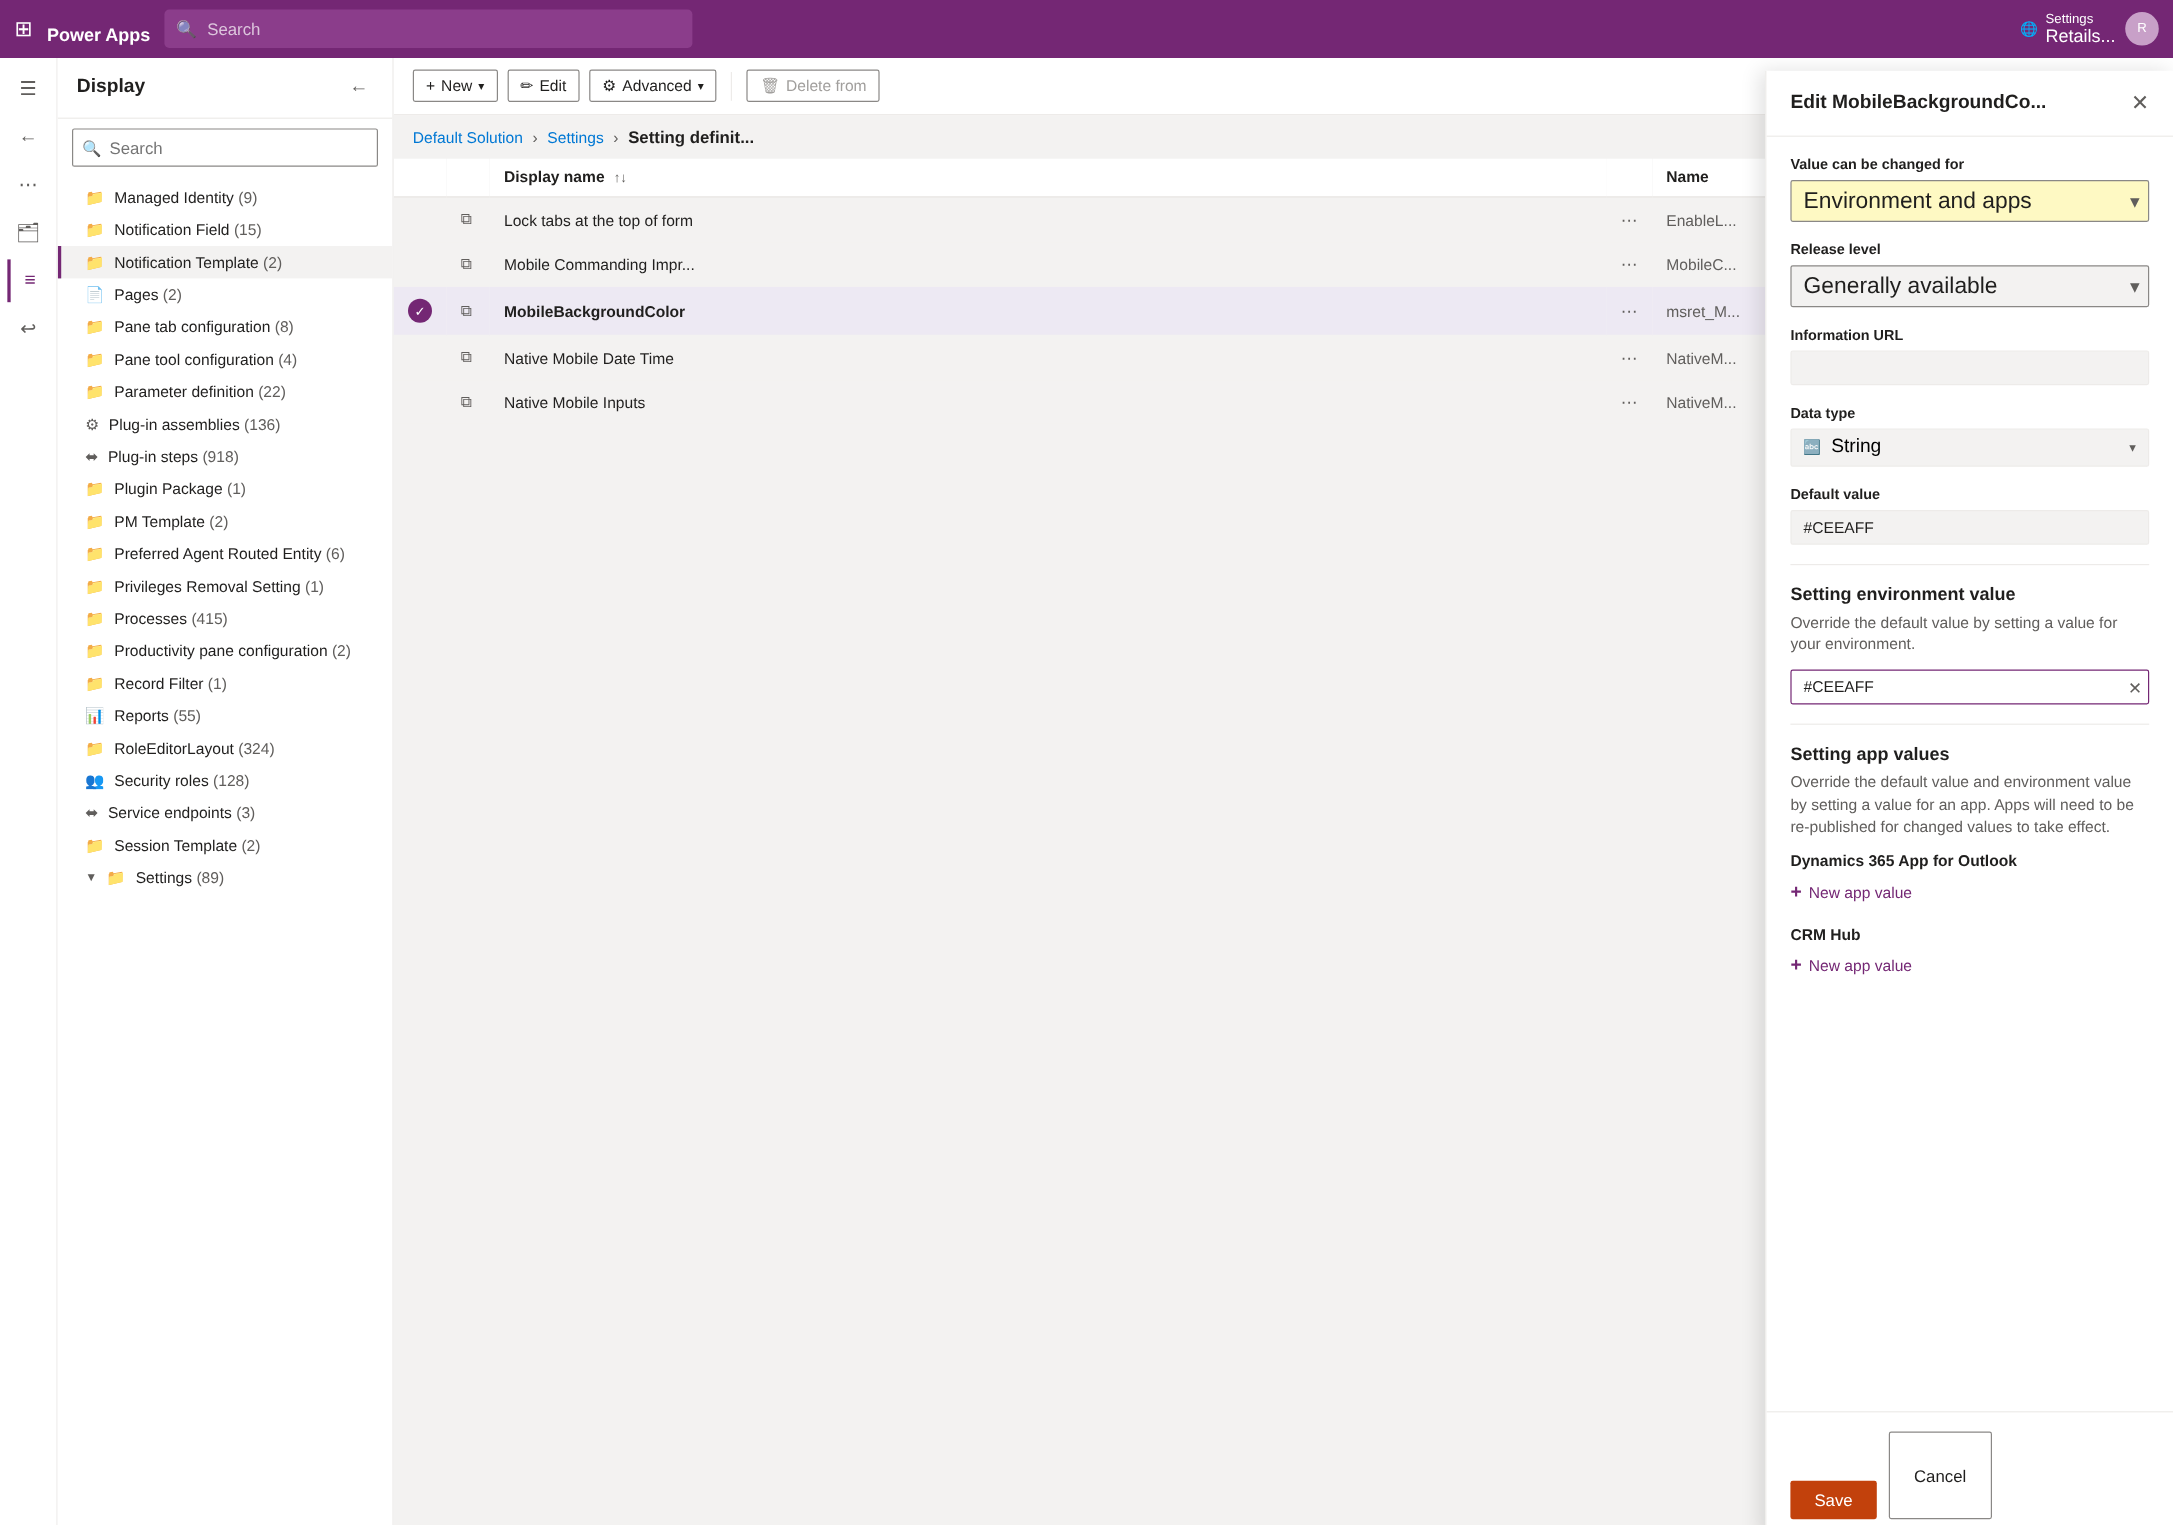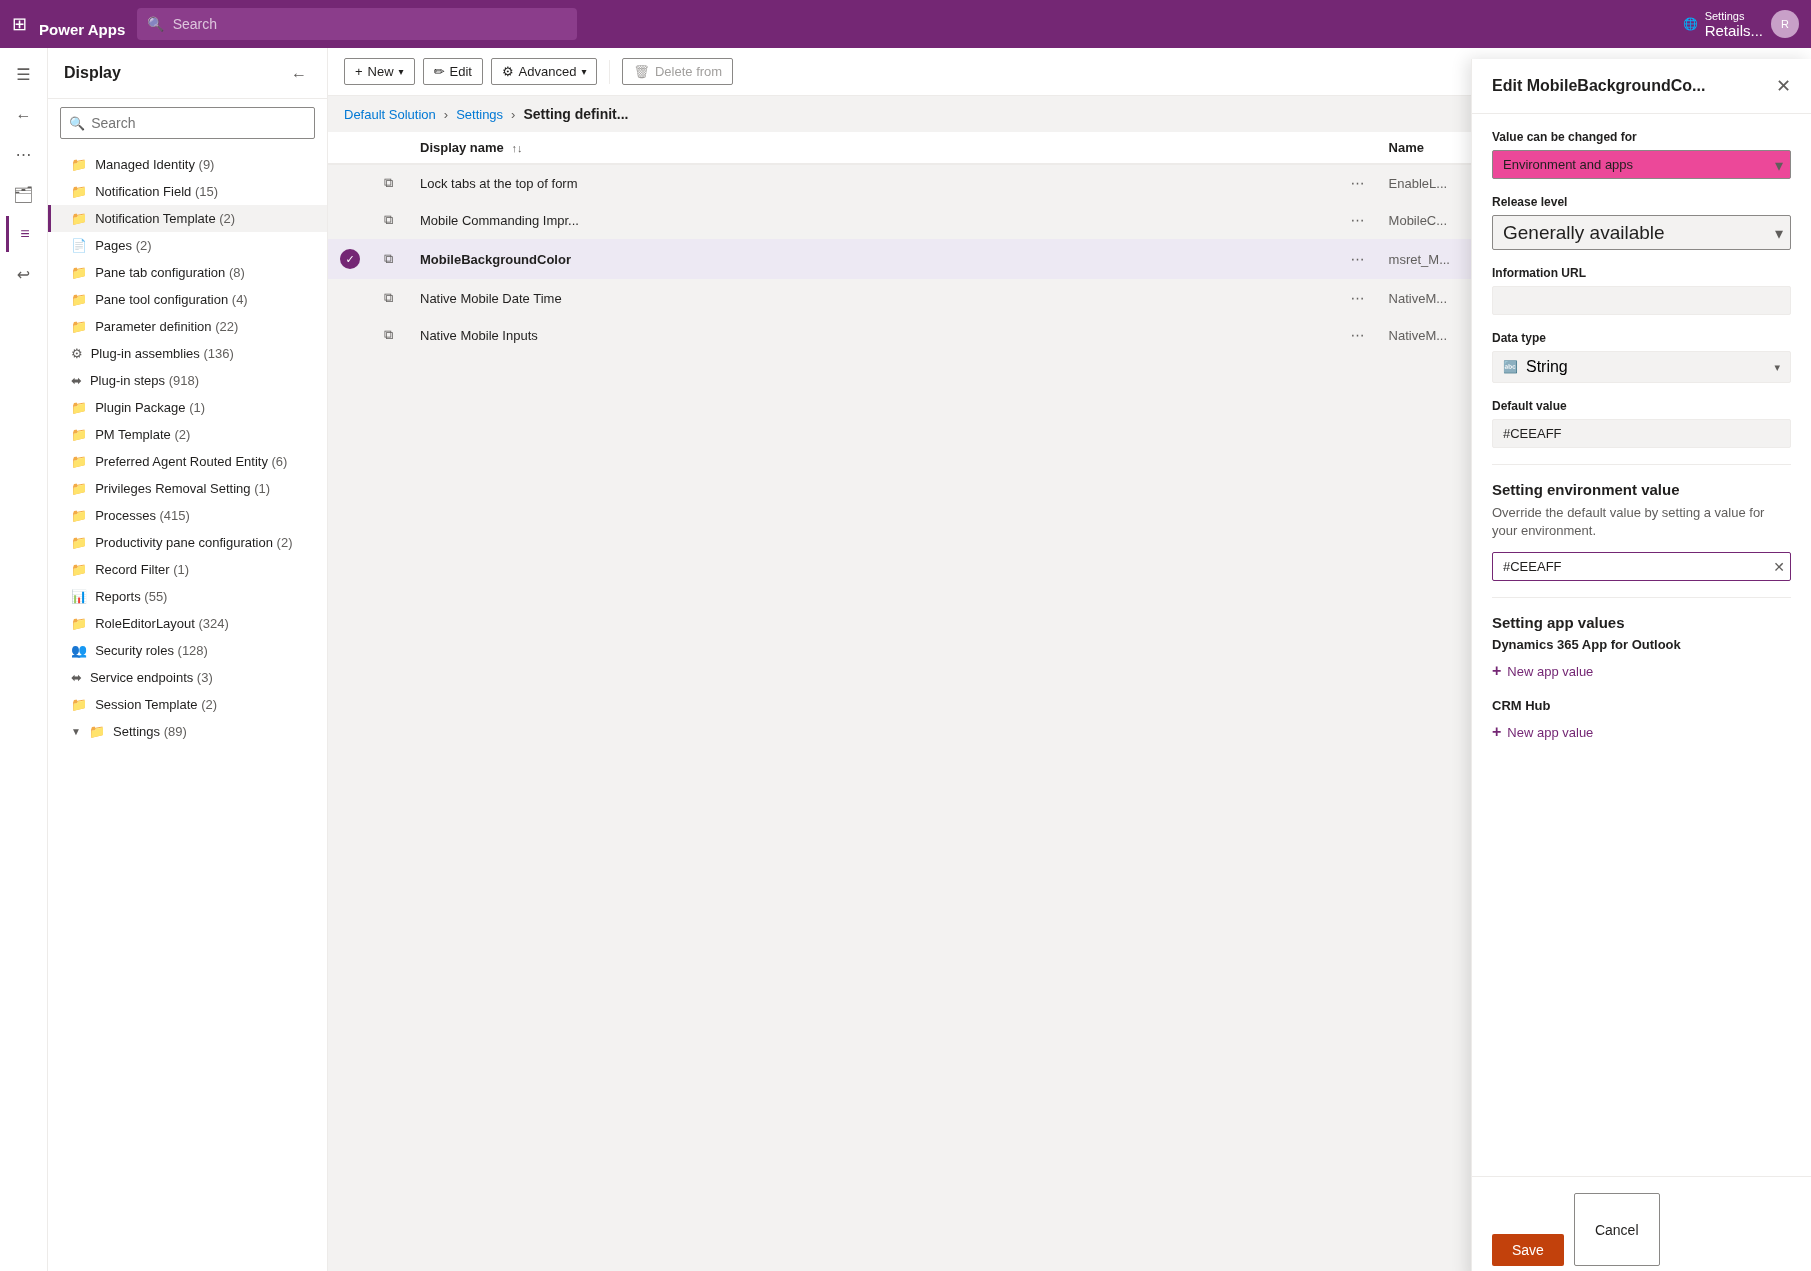--- a/index.html
+++ b/index.html
@@ -396,21 +396,21 @@
   <div class="panel-overlay">
     <div class="panel-header">
       <span class="panel-title">Edit MobileBackgroundCo...</span>
       <button class="panel-close">✕</button>
     </div>
     <div class="panel-body">
 
       <div class="panel-section">
         <div class="panel-label">Value can be changed for</div>
         <div class="panel-select-wrapper">
-          <select style="width:100%;padding:6px 46px 6px 10px;border:1px solid #8a8886;border-radius:2px;font-size:13px;background:#ec4899;appearance:none;outline:none;">
+          <select style="width:100%;padding:6px 46px 6px 10px;border:1px solid #8a8886;border-radius:2px;font-size:19px;background:#fef9c3;appearance:none;outline:none;">
             <option>Environment and apps</option>
           </select>
           <span class="panel-select-caret">▾</span>
         </div>
       </div>
 
       <div class="panel-section">
         <div class="panel-label">Release level</div>
         <div class="panel-select-wrapper">
           <select style="width:100%;padding:6px 28px 6px 10px;border:1px solid #8a8886;border-radius:2px;font-size:19px;background:#f3f2f1;appearance:none;outline:none;">
@@ -447,20 +447,21 @@
         <div class="panel-env-input-wrapper">
           <input type="text" class="panel-env-input" value="#CEEAFF" style="">
           <button class="panel-env-clear">✕</button>
         </div>
       </div>
 
       <div style="border-top:1px solid #edebe9;margin:16px 0;"></div>
 
       <div class="panel-section">
         <div class="panel-section-title">Setting app values</div>
+        <div class="panel-section-desc">Override the default value and environment value by setting a value for an app. Apps will need to be re-published for changed values to take effect.</div>
 
         <div class="panel-app-section">
           <div class="panel-app-name">Dynamics 365 App for Outlook</div>
           <button class="panel-add-btn">
             <span class="panel-add-icon">+</span>
             <span>New app value</span>
           </button>
         </div>
 
         <div class="panel-app-section">

